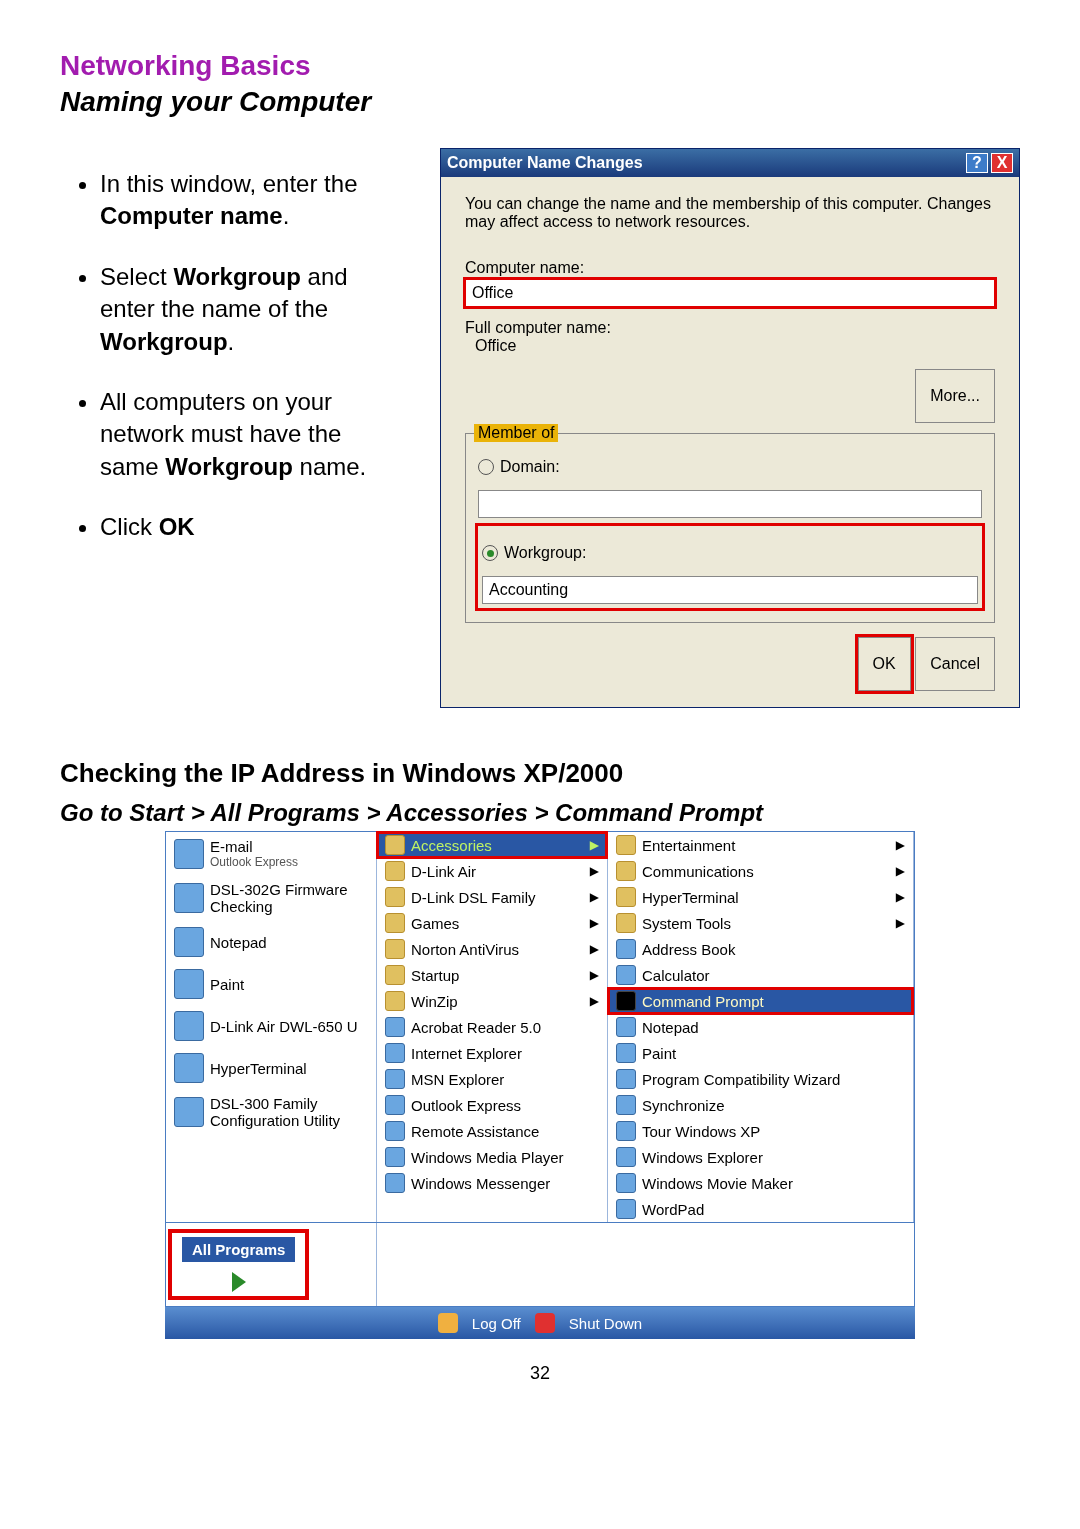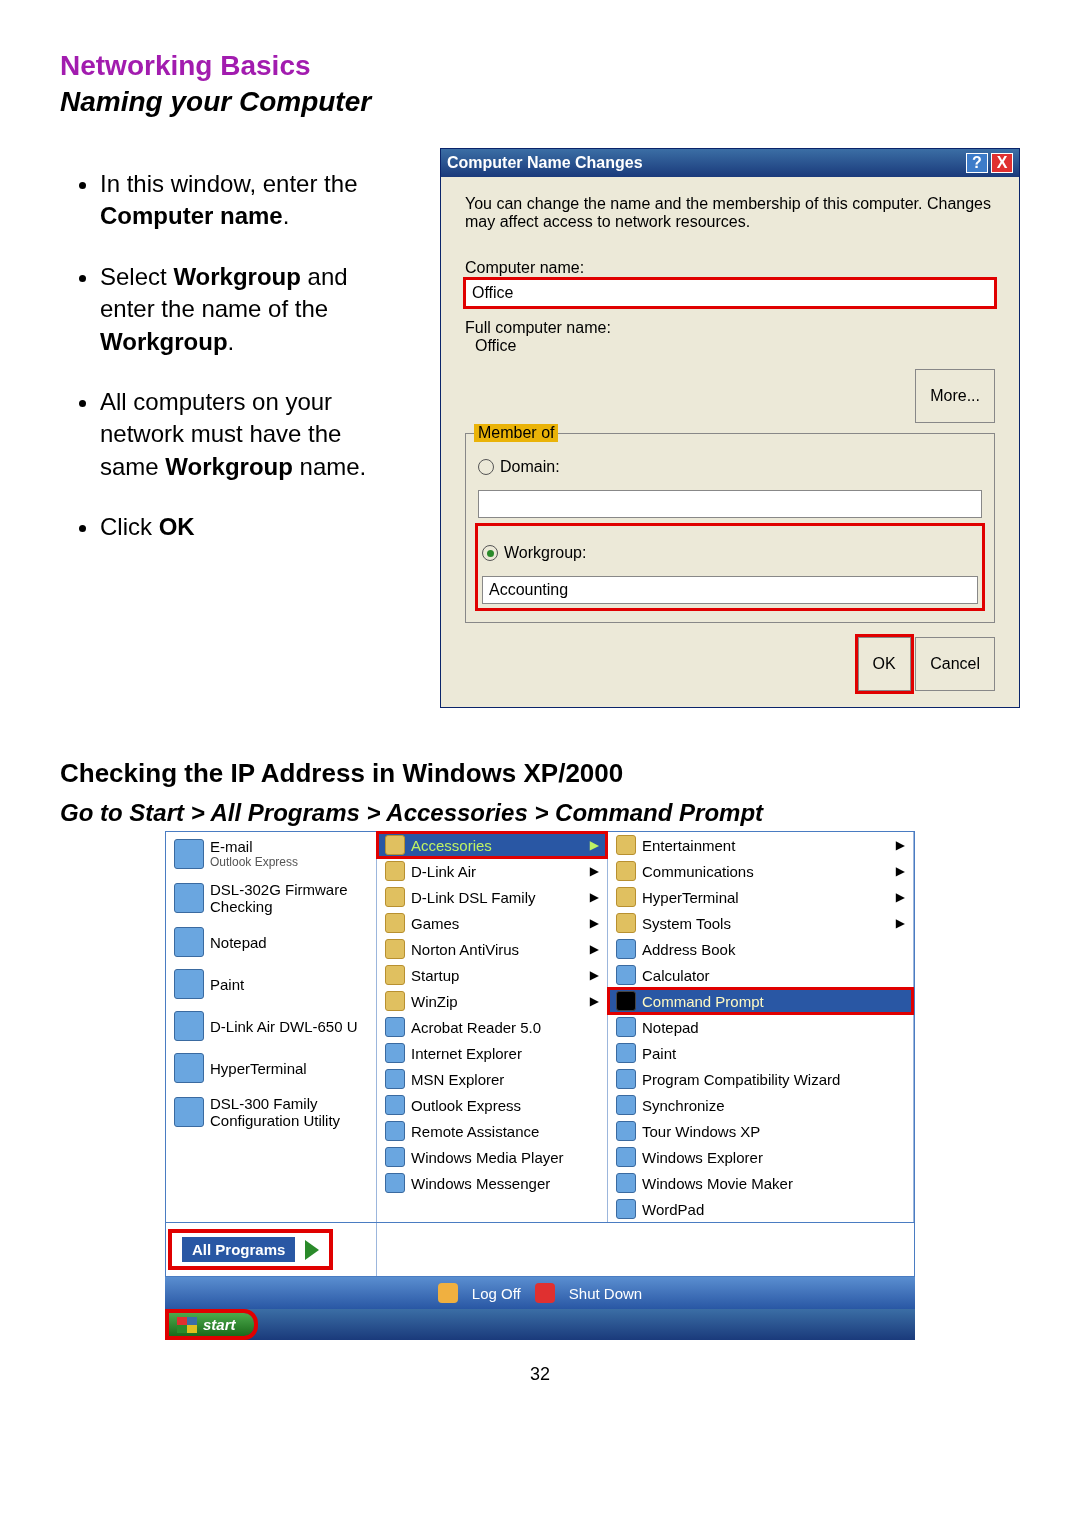--- a/index.html
+++ b/index.html
@@ -115,20 +115,21 @@
   .xp-col.left .sub { font-size: 12px; color: #555; }
   .hl-acc { outline: 3px solid #e00000; outline-offset: -2px; background: #2957a4; color: #bef264; justify-content: flex-end; }
   .hl-cp { outline: 3px solid #e00000; outline-offset: -2px; background: #2957a4; color: #fef9c3; }
   .allp-row { margin: 6px; }
   .allp-btn {
     display: inline-flex; align-items: center; gap: 10px;
     background: #fff;
     padding: 4px 10px;
     outline: 4px solid #e00000;
     font-weight: bold;
+    flex-direction: column;
   }
   .allp-btn .tri {
     width: 0; height: 0;
     border-top: 10px solid transparent;
     border-bottom: 10px solid transparent;
     border-left: 14px solid #2a8a2a;
   }
   .allp-btn .lbl-box { background: #2957a4; color: #fff; padding: 4px 10px; }
   .logoff-row {
     background: linear-gradient(#5a8ed0, #2957a4);
@@ -416,22 +417,16 @@
         </div>
       </div>
       <div style="flex:1"></div>
     </div>
     <div class="logoff-row">
       <span class="i"></span>
       <span>Log Off</span>
       <span class="i red"></span>
       <span>Shut Down</span>
     </div>
-    <div class="taskbar">
-      <span class="start-btn">
-        <span class="flag"></span>
-        <span>start</span>
-      </span>
-    </div>
   </div>
 </div>
 
 <div class="page-num">32</div>
 
 </body></html>

